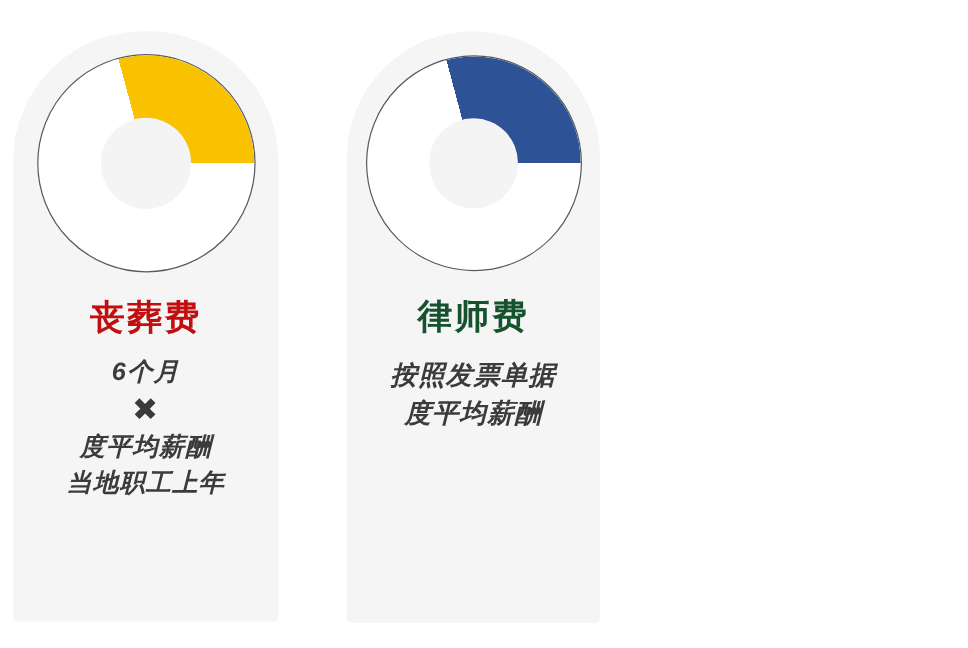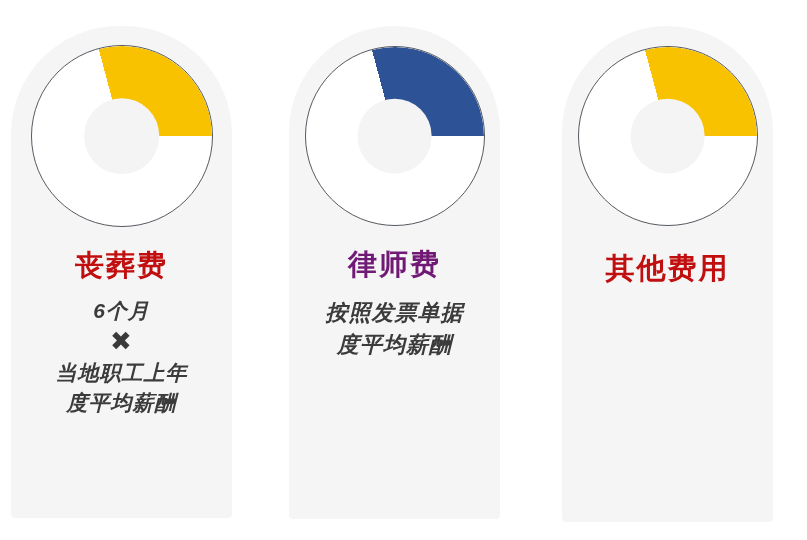--- a/index.html
+++ b/index.html
@@ -122,43 +122,33 @@
     <div class="donut-wrap">
       <div class="donut" style="background: rgb(255, 255, 255); border-color: rgb(85, 90, 96);">
         <div class="donut-arc" id="arc-1" style="background: conic-gradient(from -15deg, rgb(249, 194, 0) 0deg, rgb(249, 194, 0) 105deg, rgba(0, 0, 0, 0) 105deg, rgba(0, 0, 0, 0) 360deg);"></div>
         <div class="donut-hole" style="background: rgb(244, 244, 245);"></div>
       </div>
     </div>
     <div class="card-title" id="title-1" style="color: rgb(193, 15, 15);">丧葬费</div>
     <div class="card-body">
       <span class="body-line">6个月</span>
       <span class="times-symbol">✖</span>
+      <span class="body-line">度平均薪酬</span>
       <span class="body-line">当地职工上年</span>
-      <span class="body-line">度平均薪酬</span>
     </div>
   </div>
 
   <div class="card card-2" style="background: rgb(245, 245, 246);">
     <div class="donut-wrap">
       <div class="donut" style="background: rgb(255, 255, 255); border-color: rgb(85, 90, 96);">
         <div class="donut-arc" id="arc-2" style="background: conic-gradient(from -15deg, rgb(45, 83, 150) 0deg, rgb(45, 83, 150) 105deg, rgba(0, 0, 0, 0) 105deg, rgba(0, 0, 0, 0) 360deg);"></div>
         <div class="donut-hole" style="background: rgb(244, 244, 245);"></div>
       </div>
     </div>
-    <div class="card-title" id="title-2" style="color: #701a75;">律师费</div>
+    <div class="card-title" id="title-2" style="color: #14532d;">律师费</div>
     <div class="card-body">
       <span class="body-line">按照发票单据</span>
       <span class="body-line">度平均薪酬</span>
     </div>
   </div>
 
-  <div class="card card-3" style="background: rgb(245, 245, 246);">
-    <div class="donut-wrap">
-      <div class="donut" style="background: rgb(255, 255, 255); border-color: rgb(85, 90, 96);">
-        <div class="donut-arc" id="arc-3" style="background: conic-gradient(from -15deg, rgb(249, 194, 0) 0deg, rgb(249, 194, 0) 105deg, rgba(0, 0, 0, 0) 105deg, rgba(0, 0, 0, 0) 360deg);"></div>
-        <div class="donut-hole" style="background: rgb(244, 244, 245);"></div>
-      </div>
-    </div>
-    <div class="card-title" id="title-3" style="color: rgb(193, 15, 15);">其他费用</div>
-
-  </div>
 
 </div>
 
 </body></html>

